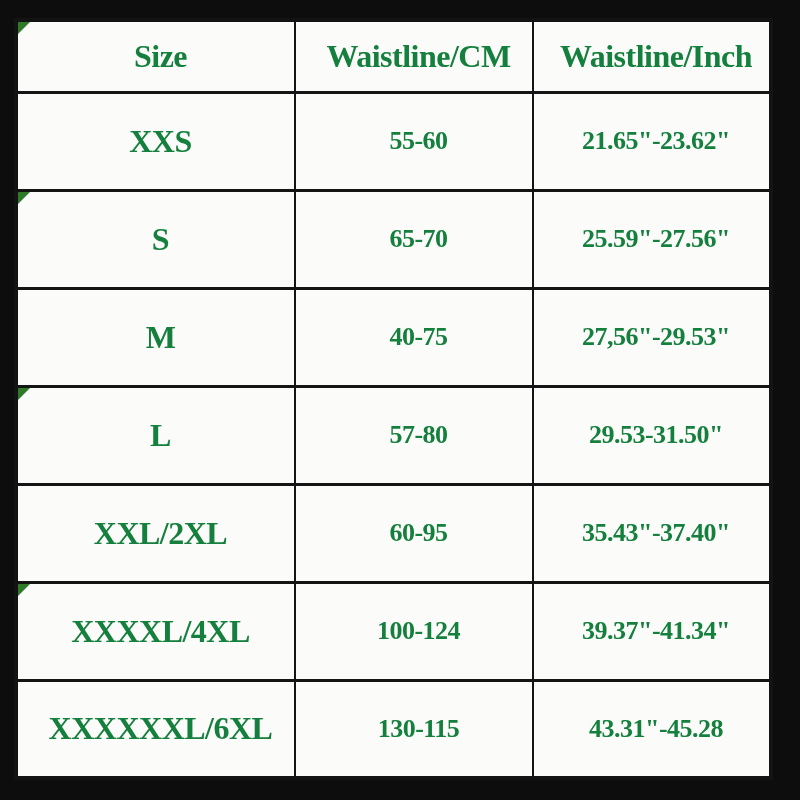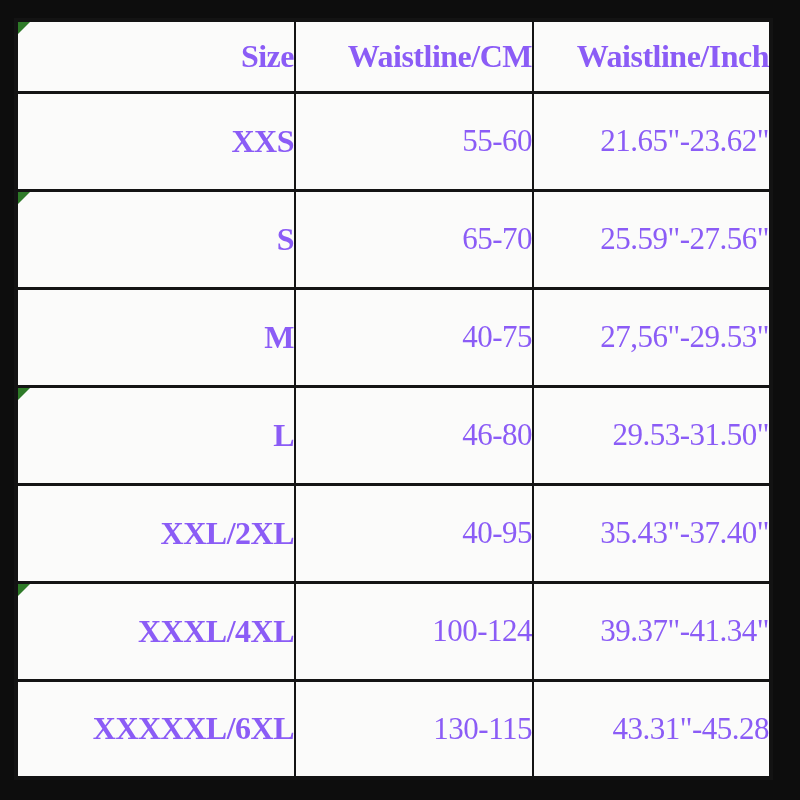--- a/index.html
+++ b/index.html
@@ -28,37 +28,37 @@
   col.c1 { width: 279px; }
   col.c2 { width: 238px; }
   col.c3 { width: auto; }
   th, td {
     background: #fbfbfa;
     border-left: 2px solid #141414;
     border-right: 2px solid #141414;
     border-top: 3px solid #141414;
     border-bottom: 3px solid #141414;
     vertical-align: middle;
-    text-align: right;
+    text-align: center;
     padding: 0 0 0 9px;
     position: relative;
-    color: #8b5cf6;
+    color: #15803d;
     white-space: nowrap;
     overflow: hidden;
   }
   tr.header-row { height: 72px; }
   tbody tr { height: 62px; }
   th, td.size-cell {
     font-weight: bold;
     font-size: 32px;
     letter-spacing: -0.5px;
   }
   td.value-cell {
-    font-weight: normal;
-    font-size: 31px;
+    font-weight: bold;
+    font-size: 26px;
     letter-spacing: -0.5px;
   }
   .tri {
     position: absolute;
     top: 0;
     left: 0;
     width: 0;
     height: 0;
     border-top: 12px solid #2e7a28;
     border-right: 12px solid transparent;
@@ -115,48 +115,48 @@
     </td>
     <td class="value-cell">40-75</td>
     <td class="value-cell">27,56"-29.53"</td>
   </tr>
 
   <tr>
     <td class="size-cell">
       <span class="tri"></span>
       <span class="size-text">L</span>
     </td>
-    <td class="value-cell">46-80</td>
+    <td class="value-cell">57-80</td>
     <td class="value-cell">29.53-31.50"</td>
   </tr>
 
 
   <tr>
     <td class="size-cell">
       
       <span class="size-text">XXL/2XL</span>
     </td>
-    <td class="value-cell">40-95</td>
+    <td class="value-cell">60-95</td>
     <td class="value-cell">35.43"-37.40"</td>
   </tr>
 
 
   <tr>
     <td class="size-cell">
       <span class="tri"></span>
-      <span class="size-text">XXXL/4XL</span>
+      <span class="size-text">XXXXL/4XL</span>
     </td>
     <td class="value-cell">100-124</td>
     <td class="value-cell">39.37"-41.34"</td>
   </tr>
 
 
   <tr>
     <td class="size-cell">
       
-      <span class="size-text">XXXXXL/6XL</span>
+      <span class="size-text">XXXXXXL/6XL</span>
     </td>
     <td class="value-cell">130-115</td>
     <td class="value-cell">43.31"-45.28</td>
   </tr>
 </tbody>
   </table>
 </div>
 
 </body></html>

